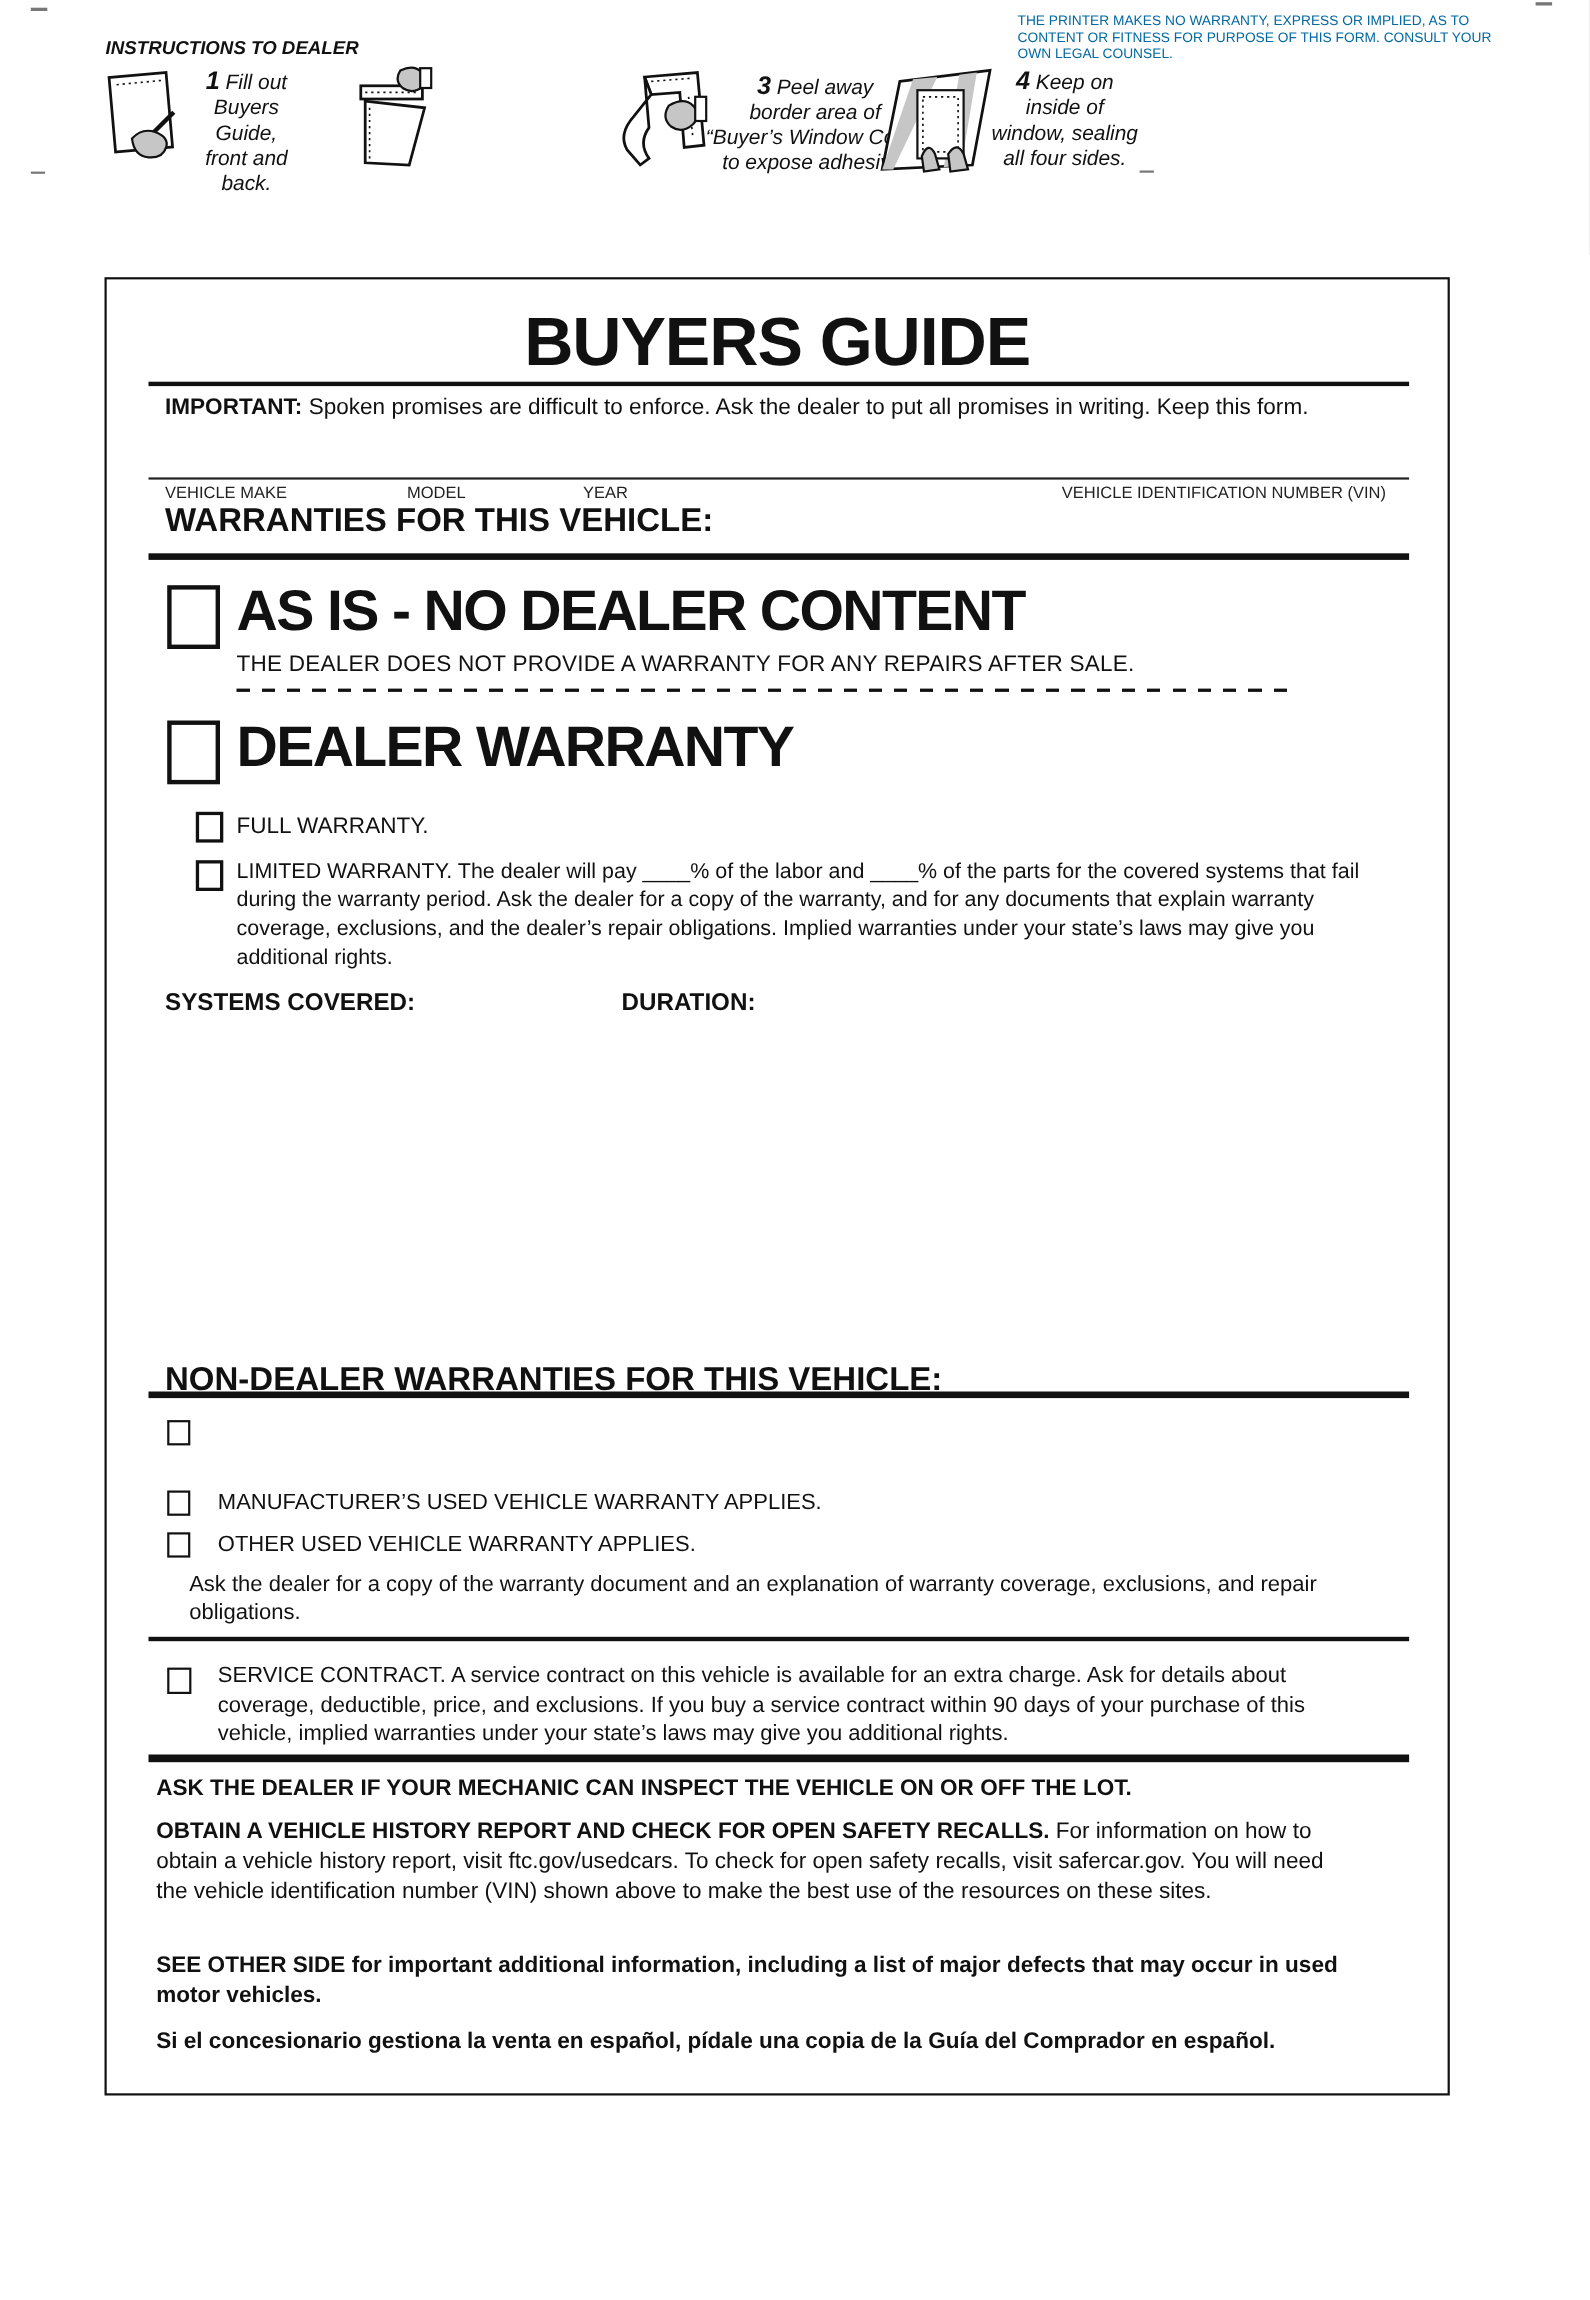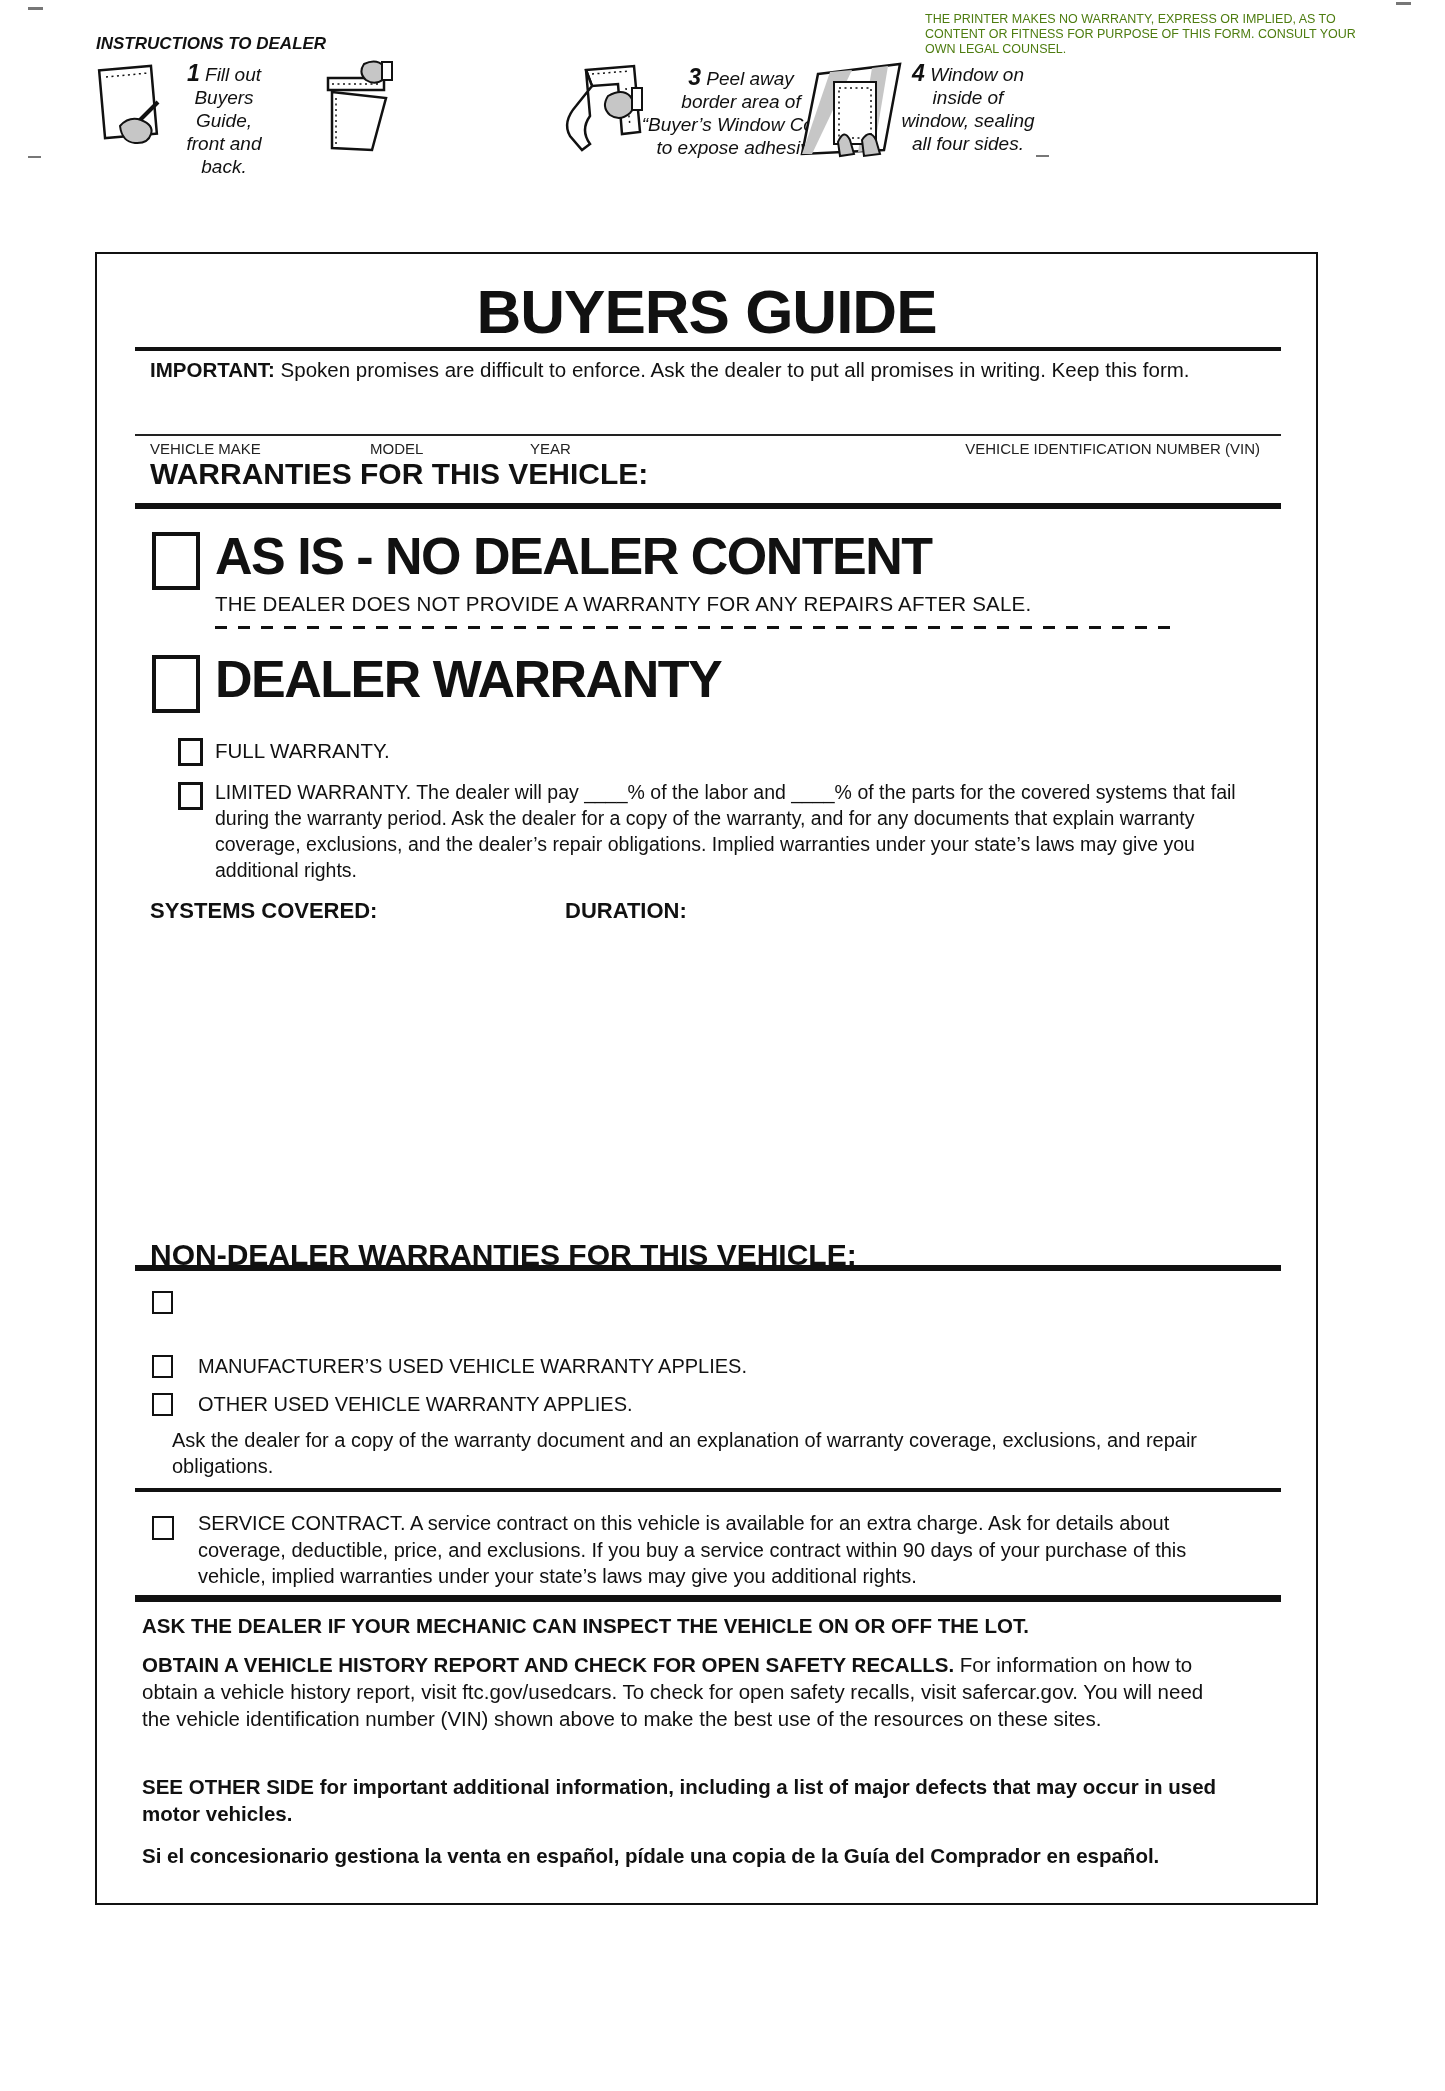--- a/index.html
+++ b/index.html
@@ -13,21 +13,21 @@
   .rule{position:absolute;background:#111;}
   .thinline{position:absolute;background:#222;}
   .dashes{position:absolute;height:3px;background:repeating-linear-gradient(90deg,#111 0 12px,transparent 12px 23px);}
   .cropmark{position:absolute;background:#777;}
   
   .cb{position:absolute;background:#fff;border:4px solid #111;}
   .cb-sm{position:absolute;background:#fff;border:3px solid #111;}
   .cb-xs{position:absolute;background:#fff;border:2.5px solid #111;}
   
   .instr-title{position:absolute;left:96px;top:34px;font-size:17px;font-weight:bold;font-style:italic;letter-spacing:0;}
-  .disclaimer{position:absolute;left:925px;top:12px;width:445px;font-size:12.5px;line-height:15px;color:#4d7c0f;}
+  .disclaimer{position:absolute;left:925px;top:12px;width:445px;font-size:12.5px;line-height:15px;color:#0369a1;}
   .step-text{position:absolute;font-style:italic;font-size:19px;line-height:23px;text-align:center;}
   .step-num{font-weight:bold;font-size:23px;}
   .step-icon{position:absolute;}
   
   .formbox{position:absolute;left:95px;top:252px;width:1219px;height:1649px;border:2px solid #111;background:#fff;}
   .title{position:absolute;left:0;top:22px;width:100%;text-align:center;font-size:62px;font-weight:bold;letter-spacing:-1px;}
   .important{position:absolute;left:53px;top:104px;font-size:20.5px;}
   .fieldlabel{position:absolute;top:186px;font-size:15px;color:#222;}
   .field-input{position:absolute;top:140px;height:38px;}
   .warr-head{position:absolute;left:53px;top:203px;font-size:30px;font-weight:bold;}
@@ -93,21 +93,21 @@
   <svg class="step-icon" style="left:800px;top:58px;" width="112" height="100" viewBox="0 0 112 100">
     <path d="M18 16 L100 6 L84 92 L2 96 Z" fill="#fff" stroke="#111" stroke-width="2.5"></path>
     <path d="M30 14 L52 12 L12 96 L2 96 Z" fill="#c6c6c6"></path>
     <path d="M72 10 L88 8 L74 92 L58 94 Z" fill="#c6c6c6"></path>
     <rect x="34" y="24" width="42" height="62" fill="#fff" stroke="#111" stroke-width="2"></rect>
     <rect x="39" y="30" width="32" height="50" fill="none" stroke="#111" stroke-width="1.5" stroke-dasharray="2 3.5"></rect>
     <path d="M38 84 q6 -14 12 -2 l4 14 l-14 2z" fill="#c6c6c6" stroke="#111" stroke-width="2"></path>
     <path d="M62 82 q8 -12 14 0 l4 14 l-16 2z" fill="#c6c6c6" stroke="#111" stroke-width="2"></path>
   </svg>
   <div class="step-text" style="left:888px;top:62px;width:160px;">
-    <div><span class="step-num">4</span> <span>Window on</span></div>
+    <div><span class="step-num">4</span> <span>Keep on</span></div>
     <div>inside of</div>
     <div>window, sealing</div>
     <div>all four sides.</div>
   </div>
 
   <div class="formbox">
 
     <div class="title">BUYERS GUIDE</div>
 
     <div class="rule" style="left:38px;top:93px;width:1146px;height:4px;"></div>

